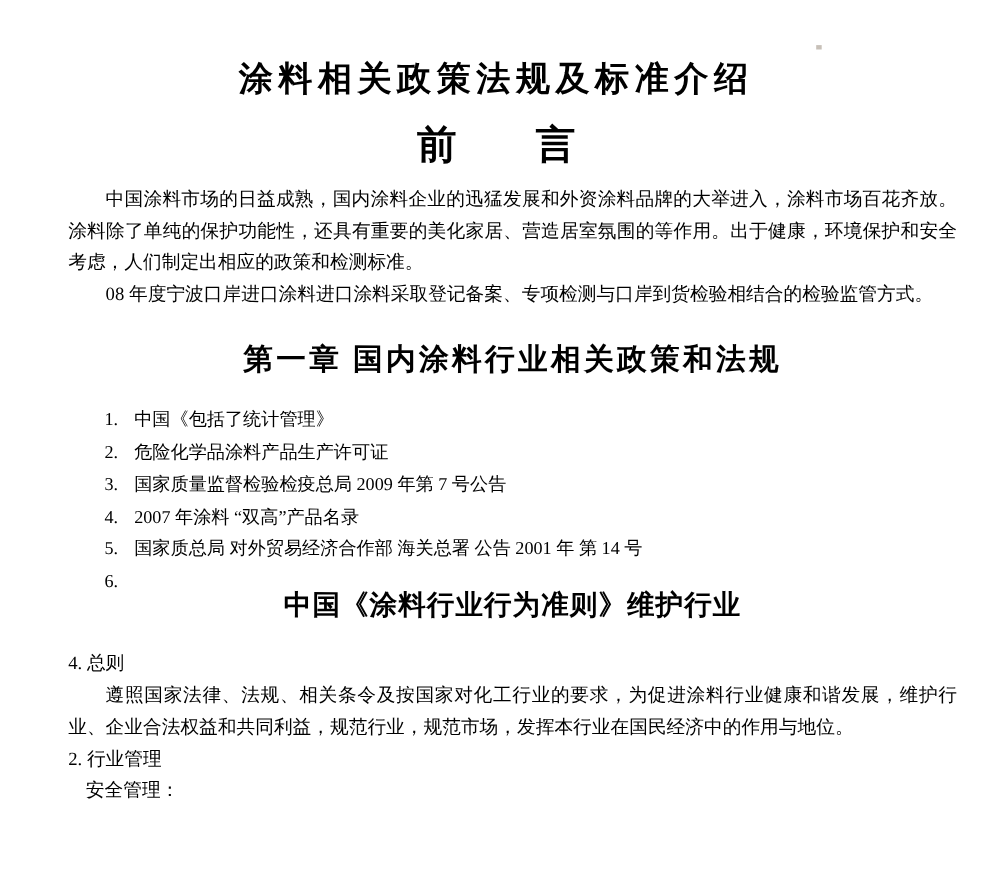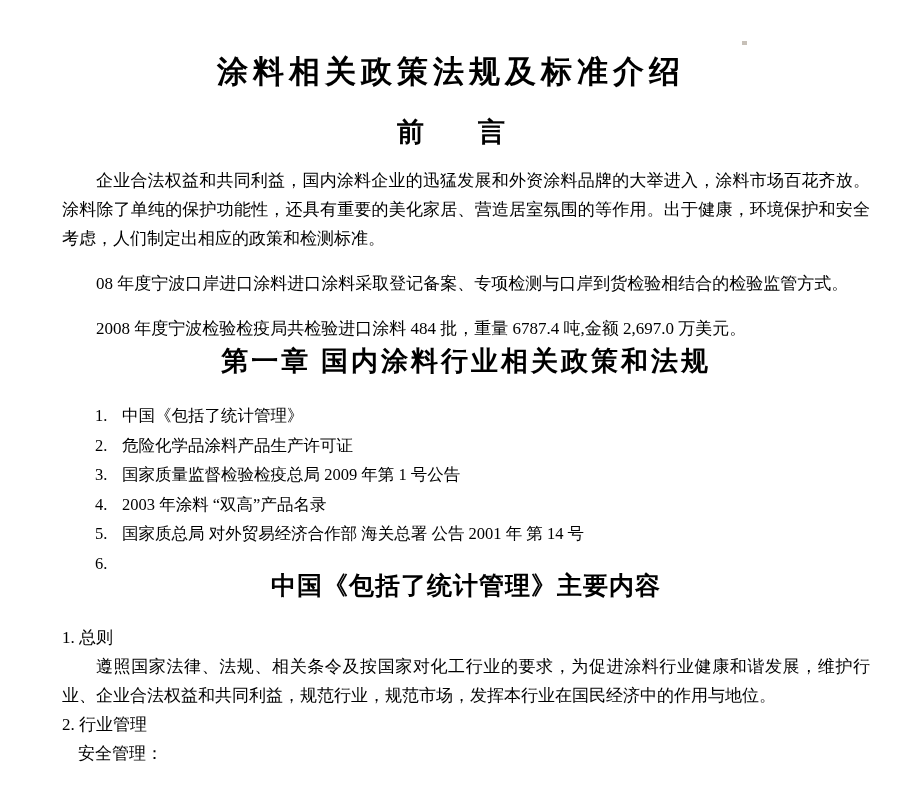--- a/index.html
+++ b/index.html
@@ -27,39 +27,40 @@
     padding-top: 52px;
     font-size: 31px;
     line-height: 40px;
     font-weight: bold;
     text-align: center;
     letter-spacing: 5px;
     white-space: nowrap;
   }
   .preface-title {
     margin-top: 22px;
-    font-size: 27px;
+    font-size: 36px;
     line-height: 36px;
     font-weight: bold;
     text-align: center;
     white-space: pre;
   }
   .content {
     margin-left: 62px;
     margin-right: 32px;
   }
   .body-para {
-    margin-top: 16px;
+    margin-top: 0;
     font-size: 17px;
     line-height: 29px;
     text-align: justify;
     text-indent: 2em;
   }
   .body-para.first { margin-top: 16px; }
   .chapter-title {
+    margin-top: 26px;
     font-size: 27px;
     line-height: 36px;
     font-weight: bold;
     text-align: center;
     letter-spacing: 3px;
     white-space: nowrap;
   }
   .ref-list {
     margin-top: 22px;
     list-style: none;
@@ -109,55 +110,54 @@
 <div class="page">
 
   <div class="speck"></div>
 
   <h1 class="doc-title">涂料相关政策法规及标准介绍</h1>
 
   <h2 class="preface-title">前　　言</h2>
 
   <div class="content">
 
-    <p class="body-para first">企业合法权益和共同利益，国内涂料企业的迅猛发展和外资涂料品牌的大举进入，涂料市场百花齐放。涂料除了单纯的保护功能性，还具有重要的美化家居、营造居室氛围的等作用。出于健康，环境保护和安全考虑，人们制定出相应的政策和检测标准。</p>
+    <p class="body-para first">中国涂料市场的日益成熟，国内涂料企业的迅猛发展和外资涂料品牌的大举进入，涂料市场百花齐放。涂料除了单纯的保护功能性，还具有重要的美化家居、营造居室氛围的等作用。出于健康，环境保护和安全考虑，人们制定出相应的政策和检测标准。</p>
     <p class="body-para">08 年度宁波口岸进口涂料进口涂料采取登记备案、专项检测与口岸到货检验相结合的检验监管方式。</p>
-    <p class="body-para">2008 年度宁波检验检疫局共检验进口涂料 484 批，重量 6787.4 吨,金额 2,697.0 万美元。</p>
 
     <h2 class="chapter-title">第一章 国内涂料行业相关政策和法规</h2>
 
     <ol class="ref-list">
       <li class="ref-item">
         <span class="num">1.</span>
         <span class="txt">中国《包括了统计管理》</span>
       </li>
       <li class="ref-item">
         <span class="num">2.</span>
         <span class="txt">危险化学品涂料产品生产许可证</span>
       </li>
       <li class="ref-item">
         <span class="num">3.</span>
-        <span class="txt">国家质量监督检验检疫总局 2009 年第 1 号公告</span>
+        <span class="txt">国家质量监督检验检疫总局 2009 年第 7 号公告</span>
       </li>
       <li class="ref-item">
         <span class="num">4.</span>
-        <span class="txt">2003 年涂料 “双高”产品名录</span>
+        <span class="txt">2007 年涂料 “双高”产品名录</span>
       </li>
       <li class="ref-item">
         <span class="num">5.</span>
         <span class="txt">国家质总局 对外贸易经济合作部 海关总署 公告 2001 年 第 14 号</span>
       </li>
       <li class="ref-item">
         <span class="num">6.</span>
       </li>
     </ol>
 
-    <h2 class="section-title">中国《包括了统计管理》主要内容</h2>
+    <h2 class="section-title">中国《涂料行业行为准则》维护行业</h2>
 
-    <p class="clause-label first">1. 总则</p>
+    <p class="clause-label first">4. 总则</p>
     <p class="clause-text">遵照国家法律、法规、相关条令及按国家对化工行业的要求，为促进涂料行业健康和谐发展，维护行业、企业合法权益和共同利益，规范行业，规范市场，发挥本行业在国民经济中的作用与地位。</p>
 
     <p class="clause-label">2. 行业管理</p>
 
     <p class="safety-label">安全管理：</p>
 
   </div>
 </div>
 
 </body></html>

